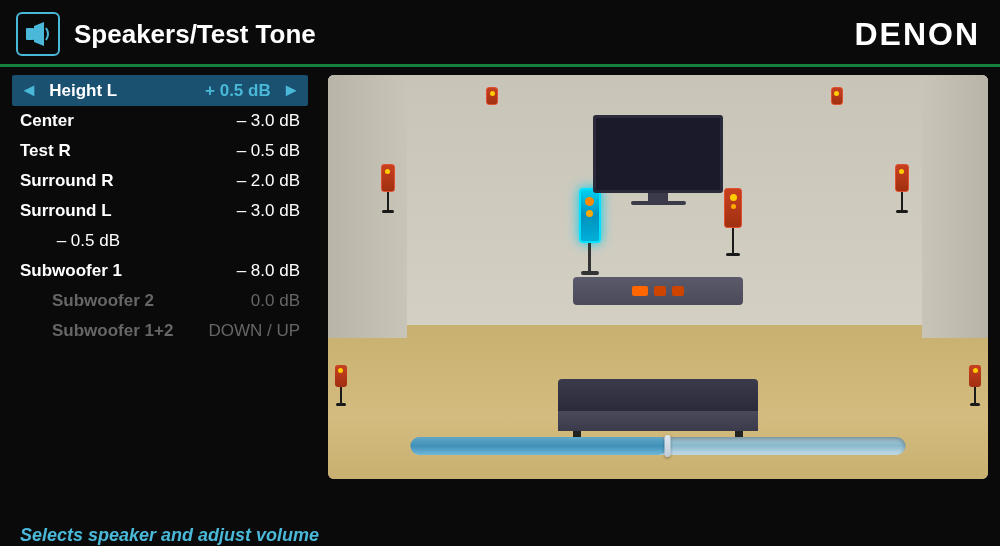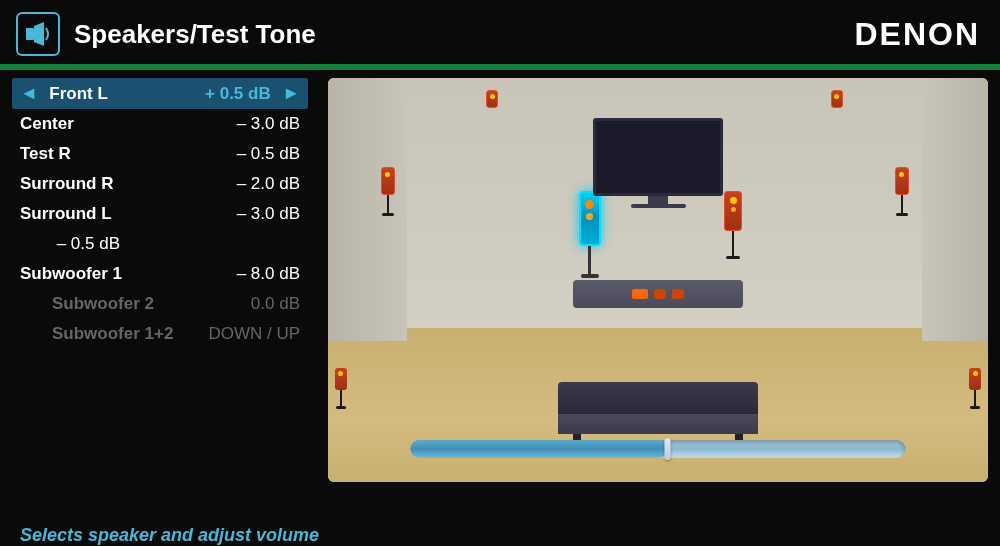--- a/index.html
+++ b/index.html
@@ -10,21 +10,21 @@
       font-family: Arial, sans-serif;
       overflow: hidden;
       position: relative;
     }
 
     
     .header {
       display: flex;
       align-items: center;
       padding: 12px 20px 8px 16px;
-      border-bottom: 6px solid #15803d;
+      border-bottom: 3px solid #15803d;
     }
     .speaker-icon {
       width: 44px;
       height: 44px;
       border: 2px solid #4ab8d8;
       border-radius: 6px;
       display: flex;
       align-items: center;
       justify-content: center;
       margin-right: 14px;
@@ -341,21 +341,21 @@
   <span class="header-title">Speakers/Test Tone</span>
   <span class="brand-logo">DENON</span>
 </div>
 
 <div class="main-content">
 
   <div class="speaker-list">
 
     <div class="speaker-row selected">
       <span class="arrow-left">◄</span>
-      <span class="speaker-name">Front L</span>
+      <span class="speaker-name">Height L</span>
       <span class="speaker-value">+ 0.5 dB</span>
       <span class="arrow-right">►</span>
     </div>
 
     <div class="speaker-row">
       <span class="speaker-name">Center</span>
       <span class="speaker-value">–  3.0 dB</span>
     </div>
 
     <div class="speaker-row">

